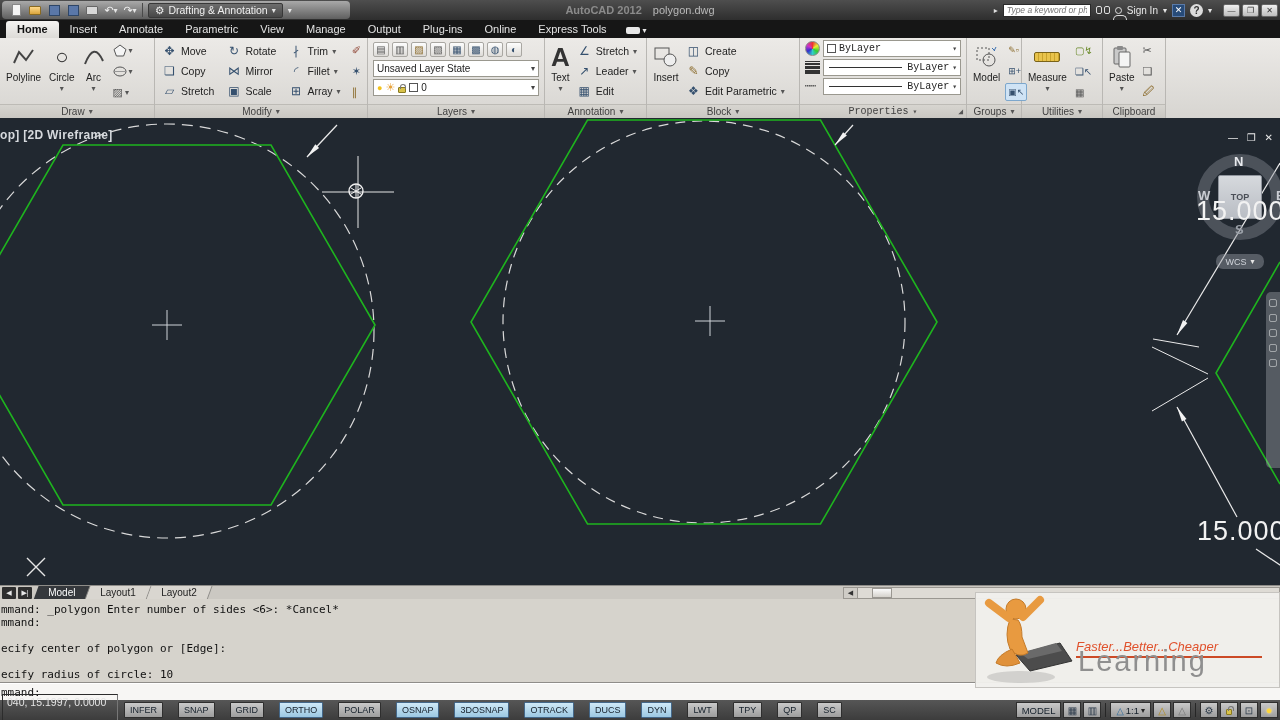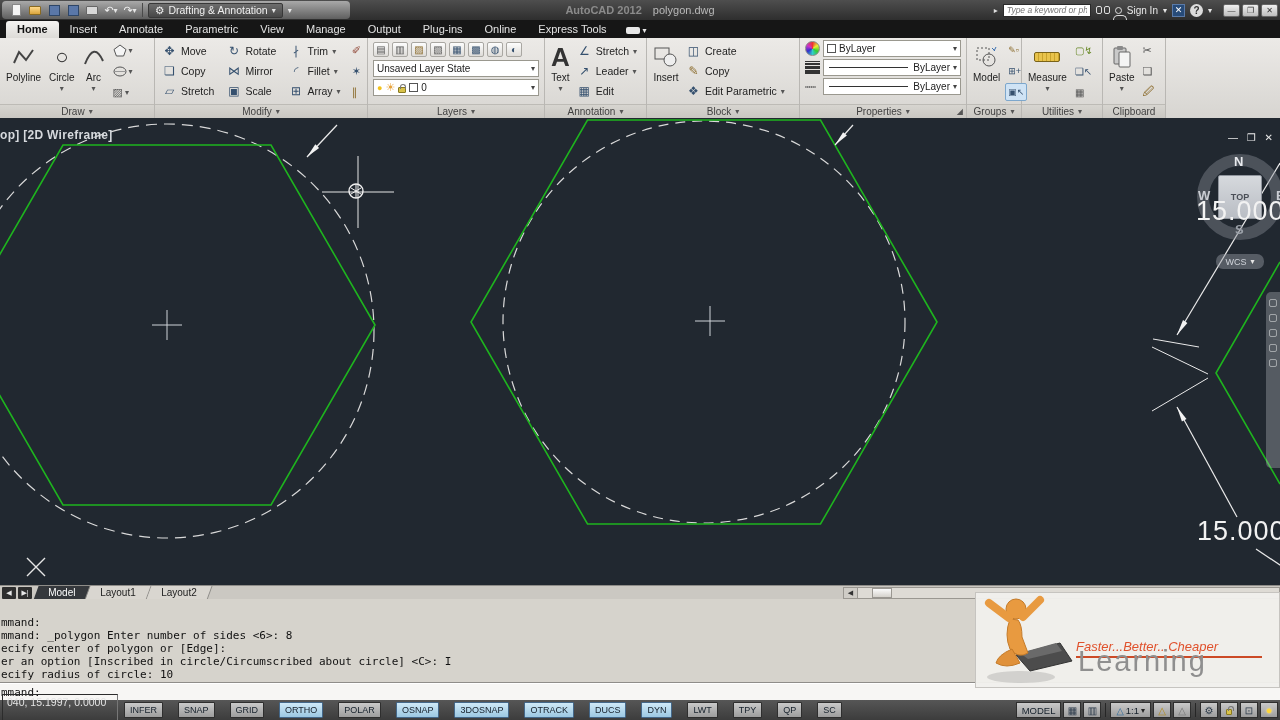--- a/index.html
+++ b/index.html
@@ -433,21 +433,21 @@
               <span class="caret" style="color:#555">▾</span>
             </span>
         </div>
       </div>
       <div class="plabel">
         <span>Block</span>
           <span class="caret">▾</span>
         </div>
     </div>
 
-    <div class="panel" style="width:167px; position:relative;">
+    <div class="panel" style="width:167px; position:relative;font-family:Liberation Mono, monospace;">
       <div class="pbody" style="flex-direction:column; gap:2px; padding:2px 5px;">
         <div class="propline">
           <span class="colorwheel"></span>
           <div class="drop" style="flex:1">
             <span class="sqwhite"></span>
             <span class="fill">ByLayer</span>
               <span class="caret" style="color:#444">▾</span>
           </div>
         </div>
         <div class="propline">
@@ -640,21 +640,21 @@
       <span class="ltab"><span>Layout1</span></span>
       <span class="ltab"><span>Layout2</span></span>
     </span>
     <span class="hscroll">
       <span class="arr">◀</span>
       <span class="thumb"></span>
     </span>
   </div>
 
   <div class="cmdarea">
-    <div class="cmdhist"><br><span>mmand:</span><br><span>mmand: _polygon Enter number of sides &lt;6&gt;: 8</span><br><span>ecify center of polygon or [Edge]:</span><br><span>er an option [Inscribed in circle/Circumscribed about circle] &lt;C&gt;: I</span><br><span>ecify radius of circle: 10</span></div>
+    <div class="cmdhist"><span>mmand: _polygon Enter number of sides &lt;6&gt;: *Cancel*</span><br><span>mmand:</span><br><br><span>ecify center of polygon or [Edge]:</span><br><br><span>ecify radius of circle: 10</span></div>
     <div class="cmddiv"></div>
     <div class="cmdprompt">mmand:</div>
   </div>
 
   <div class="statusbar">
     <span class="coords">040, 15.1997, 0.0000</span>
     <span class="toggles">
       <span class="tg">INFER</span>
       <span class="tg">SNAP</span>
       <span class="tg">GRID</span>

